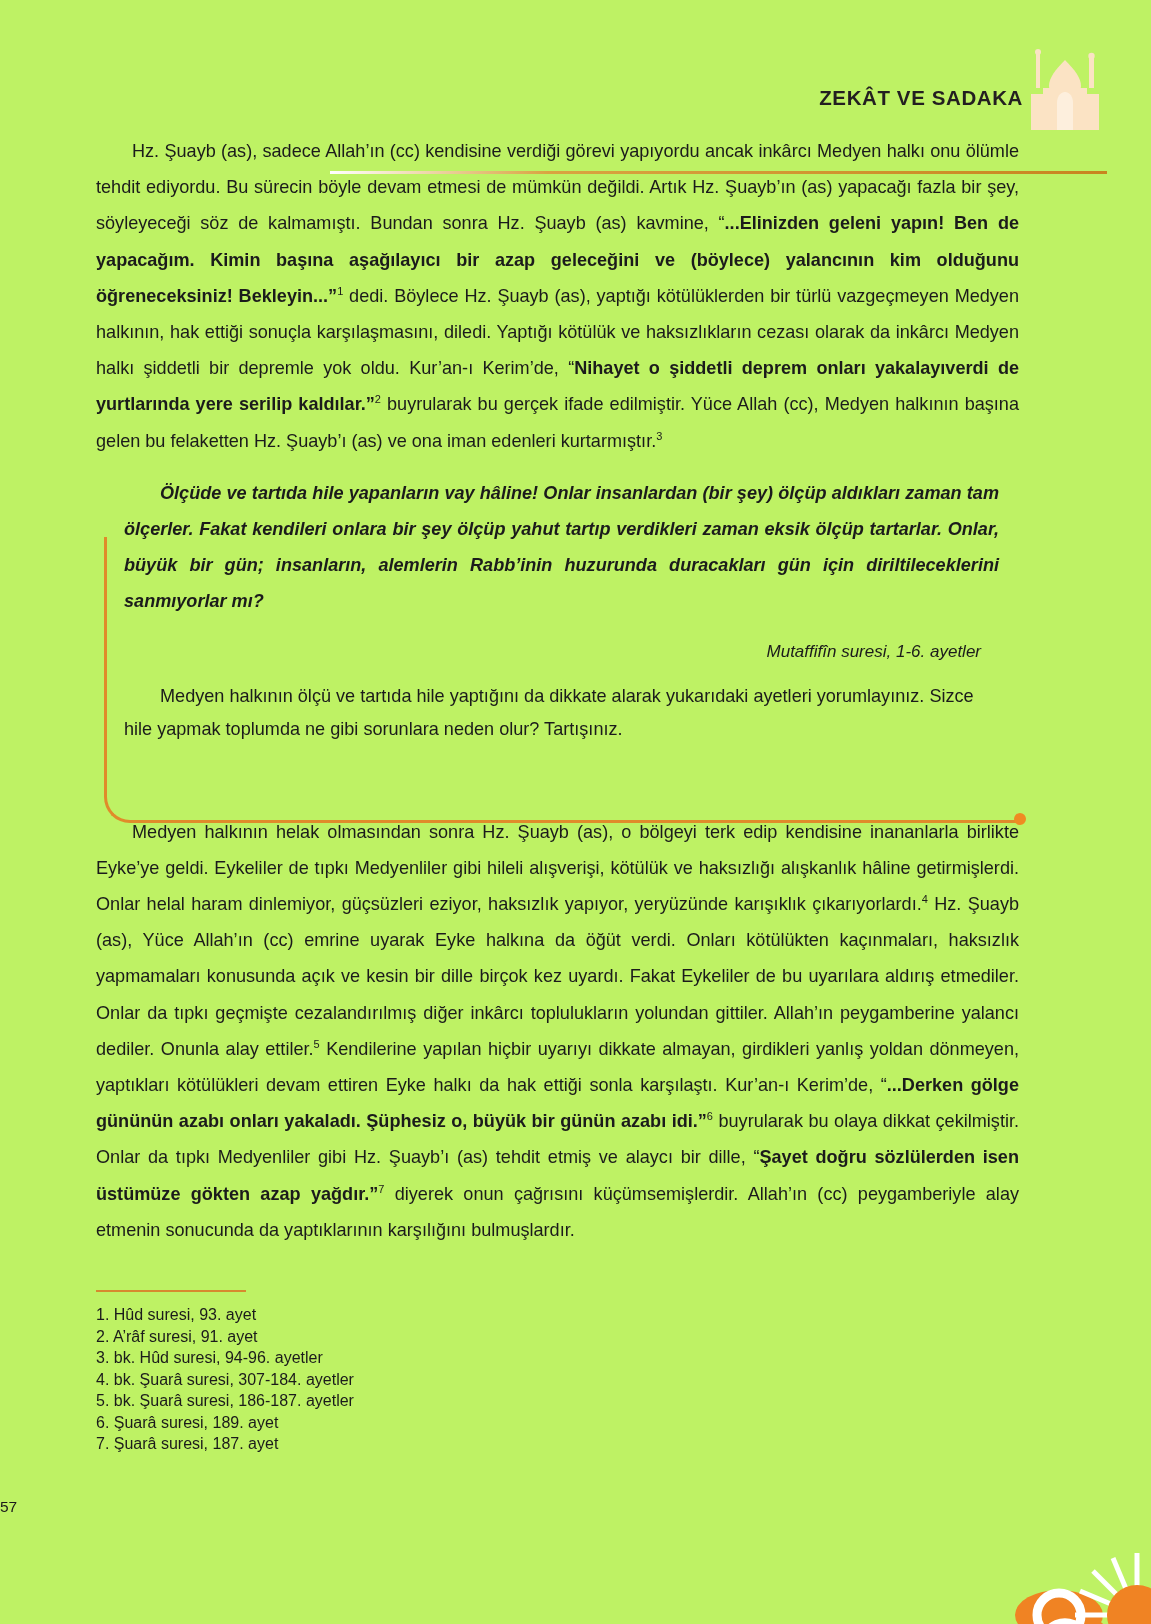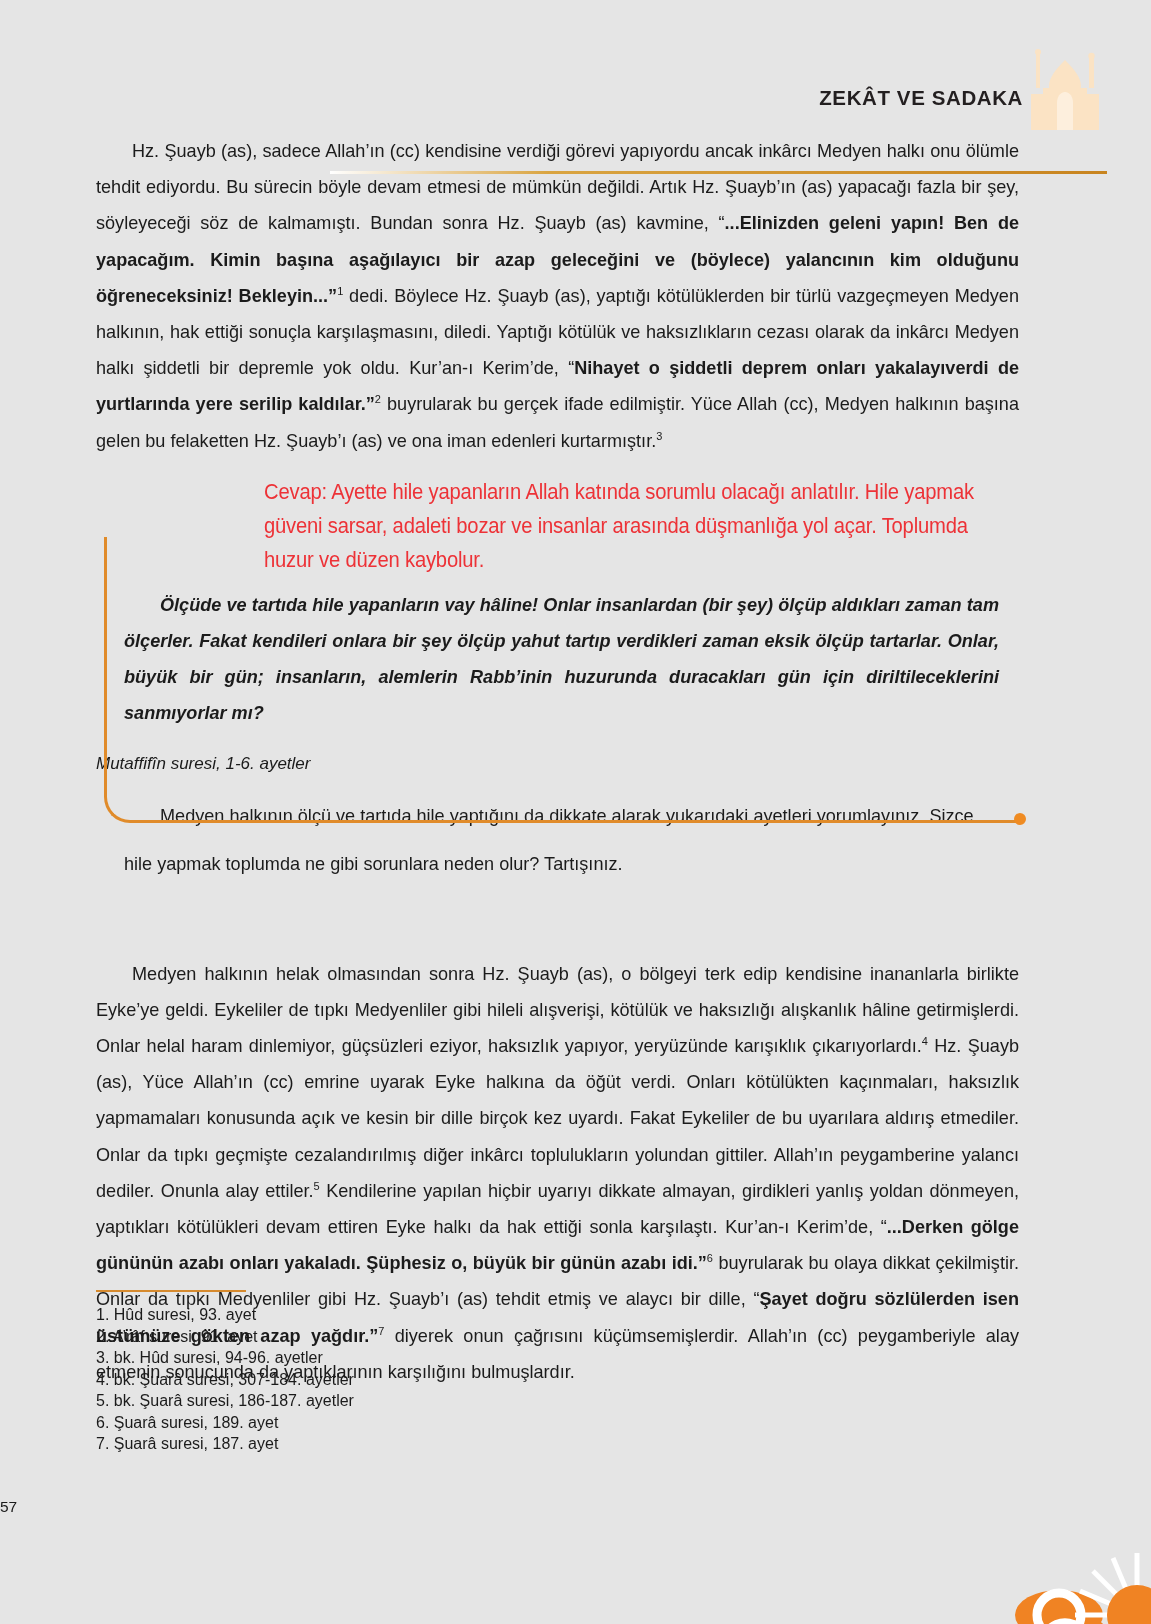--- a/index.html
+++ b/index.html
@@ -9,21 +9,21 @@
   }
   body {
     font-family: "Liberation Sans", sans-serif;
     color: #1b1b1b;
   }
   .page {
     position: relative;
     width: 1151px;
     height: 1624px;
     overflow: hidden;
-    background: #e5e5e5;
+    background: #bef264;
   }
 
   
   .header {
     position: absolute;
     top: 48px;
     left: 0;
     right: 0;
     height: 82px;
   }
@@ -132,29 +132,30 @@
     line-height: 36.2px;
     font-weight: bold;
     text-align: justify;
     color: #1b1b1b;
     font-style: italic;
   }
   .activity-quote.indent { text-indent: 36px; }
   .activity-source {
     margin: 22px 22px 0 0;
     padding-right: 18px;
+    text-align: right;
     font-style: italic;
     font-size: 17px;
     color: #1b1b1b;
   }
   .activity-question {
     margin: 18px 0 0 0;
     padding: 0 22px 0 28px;
     font-size: 18.1px;
-    line-height: 48px;
+    line-height: 33px;
     text-align: left;
     color: #1b1b1b;
   }
   .activity-question.indent { text-indent: 36px; }
 
   
   .footnotes {
     position: absolute;
     left: 96px;
     top: 1290px;
@@ -219,23 +220,20 @@
   <div class="content">
 
     <p class="body indent"><span>Hz. Şuayb (as), sadece Allah’ın (cc) kendisine verdiği görevi yapıyordu ancak inkârcı Medyen halkı onu ölümle tehdit ediyordu. Bu sürecin böyle devam etmesi de mümkün değildi. Artık Hz. Şuayb’ın (as) yapacağı fazla bir şey, söyleyeceği söz de kalmamıştı. Bundan sonra Hz. Şuayb (as) kavmine, “</span><b>...Elinizden geleni yapın! Ben de yapacağım. Kimin başına aşağılayıcı bir azap geleceğini ve (böylece) yalancının kim olduğunu öğreneceksiniz! Bekleyin...”</b><sup>1</sup><span> dedi. Böylece Hz. Şuayb (as), yaptığı kötülüklerden bir türlü vazgeçmeyen Medyen halkının, hak ettiği sonuçla karşılaşmasını, diledi. Yaptığı kötülük ve haksızlıkların cezası olarak da inkârcı Medyen halkı şiddetli bir depremle yok oldu. Kur’an-ı Kerim’de, “</span><b>Nihayet o şiddetli deprem onları yakalayıverdi de yurtlarında yere serilip kaldılar.”</b><sup>2</sup><span> buyrularak bu gerçek ifade edilmiştir. Yüce Allah (cc), Medyen halkının başına gelen bu felaketten Hz. Şuayb’ı (as) ve ona iman edenleri kurtarmıştır.</span><sup>3</sup></p>
 
     <div class="activity">
 
       <div class="activity-frame"></div>
       <div class="activity-enddot"></div>
 
 
-      <div class="activity-body">
-        <div class="answer-text">Cevap: Ayette hile yapanların Allah katında sorumlu olacağı anlatılır. Hile yapmak güveni sarsar, adaleti bozar ve insanlar arasında düşmanlığa yol açar. Toplumda huzur ve düzen kaybolur.</div>
-      </div>
 
       <p class="activity-quote indent">Ölçüde ve tartıda hile yapanların vay hâline! Onlar insanlardan (bir şey) ölçüp aldıkları zaman tam ölçerler. Fakat kendileri onlara bir şey ölçüp yahut tartıp verdikleri zaman eksik ölçüp tartarlar. Onlar, büyük bir gün; insanların, alemlerin Rabb’inin huzurunda duracakları gün için diriltileceklerini sanmıyorlar mı?</p>
       <p class="activity-source">Mutaffifîn suresi, 1-6. ayetler</p>
       <p class="activity-question indent">Medyen halkının ölçü ve tartıda hile yaptığını da dikkate alarak yukarıdaki ayetleri yorumlayınız. Sizce hile yapmak toplumda ne gibi sorunlara neden olur? Tartışınız.</p>
       <div style="height:38px"></div>
     </div>
 
     <p class="body indent" style="margin-top:30px"><span>Medyen halkının helak olmasından sonra Hz. Şuayb (as), o bölgeyi terk edip kendisine inananlarla birlikte Eyke’ye geldi. Eykeliler de tıpkı Medyenliler gibi hileli alışverişi, kötülük ve haksızlığı alışkanlık hâline getirmişlerdi. Onlar helal haram dinlemiyor, güçsüzleri eziyor, haksızlık yapıyor, yeryüzünde karışıklık çıkarıyorlardı.</span><sup>4</sup><span> Hz. Şuayb (as), Yüce Allah’ın (cc) emrine uyarak Eyke halkına da öğüt verdi. Onları kötülükten kaçınmaları, haksızlık yapmamaları konusunda açık ve kesin bir dille birçok kez uyardı. Fakat Eykeliler de bu uyarılara aldırış etmediler. Onlar da tıpkı geçmişte cezalandırılmış diğer inkârcı toplulukların yolundan gittiler. Allah’ın peygamberine yalancı dediler. Onunla alay ettiler.</span><sup>5</sup><span> Kendilerine yapılan hiçbir uyarıyı dikkate almayan, girdikleri yanlış yoldan dönmeyen, yaptıkları kötülükleri devam ettiren Eyke halkı da hak ettiği sonla karşılaştı. Kur’an-ı Kerim’de, “</span><b>...Derken gölge gününün azabı onları yakaladı. Şüphesiz o, büyük bir günün azabı idi.”</b><sup>6</sup><span> buyrularak bu olaya dikkat çekilmiştir. Onlar da tıpkı Medyenliler gibi Hz. Şuayb’ı (as) tehdit etmiş ve alaycı bir dille, “</span><b>Şayet doğru sözlülerden isen üstümüze gökten azap yağdır.”</b><sup>7</sup><span> diyerek onun çağrısını küçümsemişlerdir. Allah’ın (cc) peygamberiyle alay etmenin sonucunda da yaptıklarının karşılığını bulmuşlardır.</span></p>
 
   </div>

